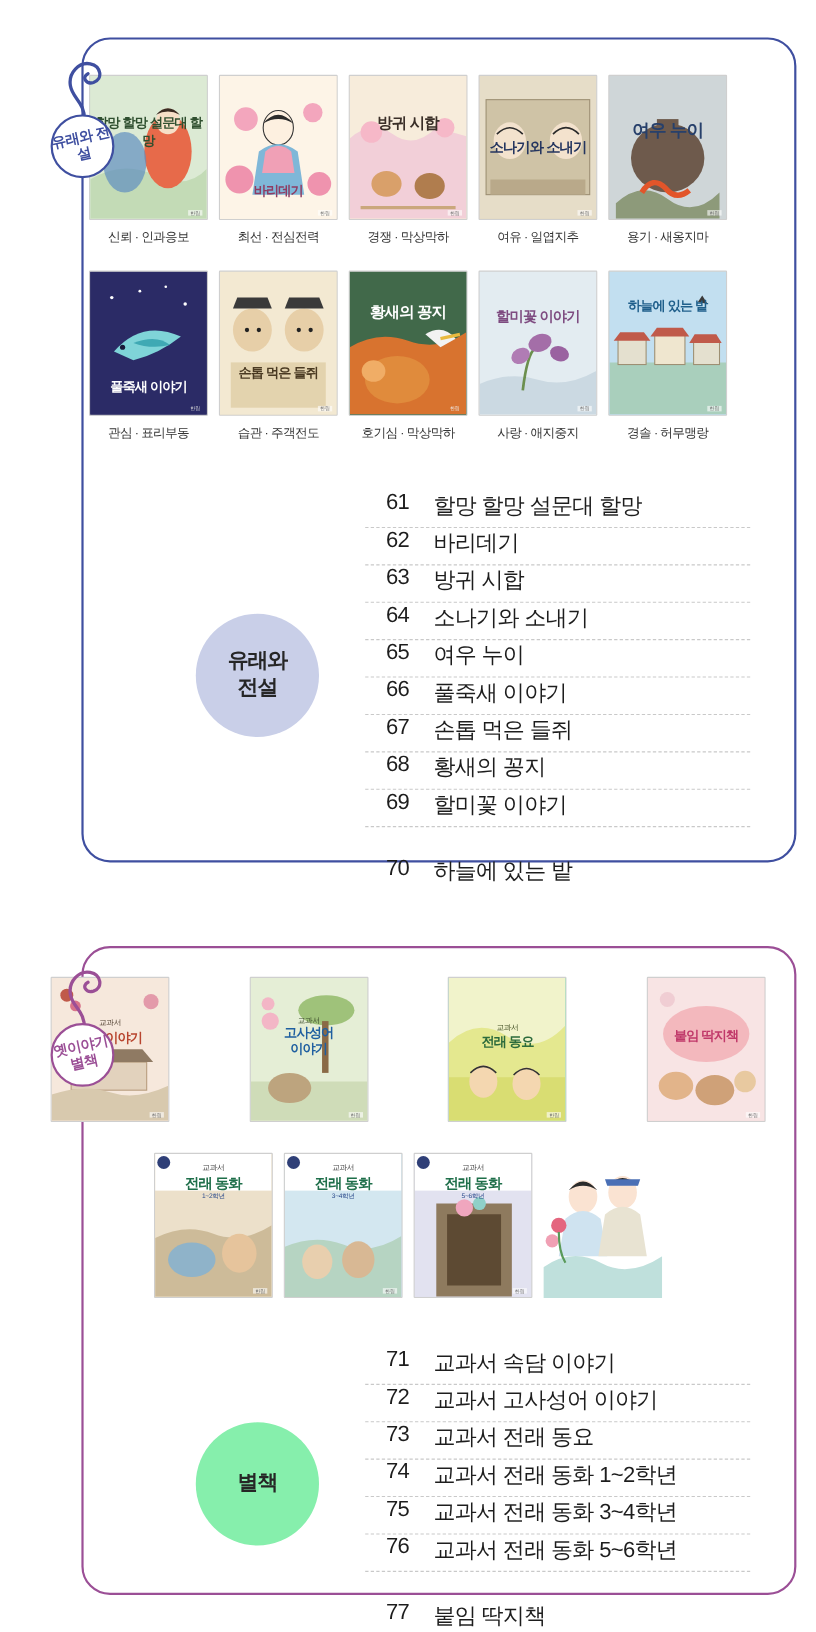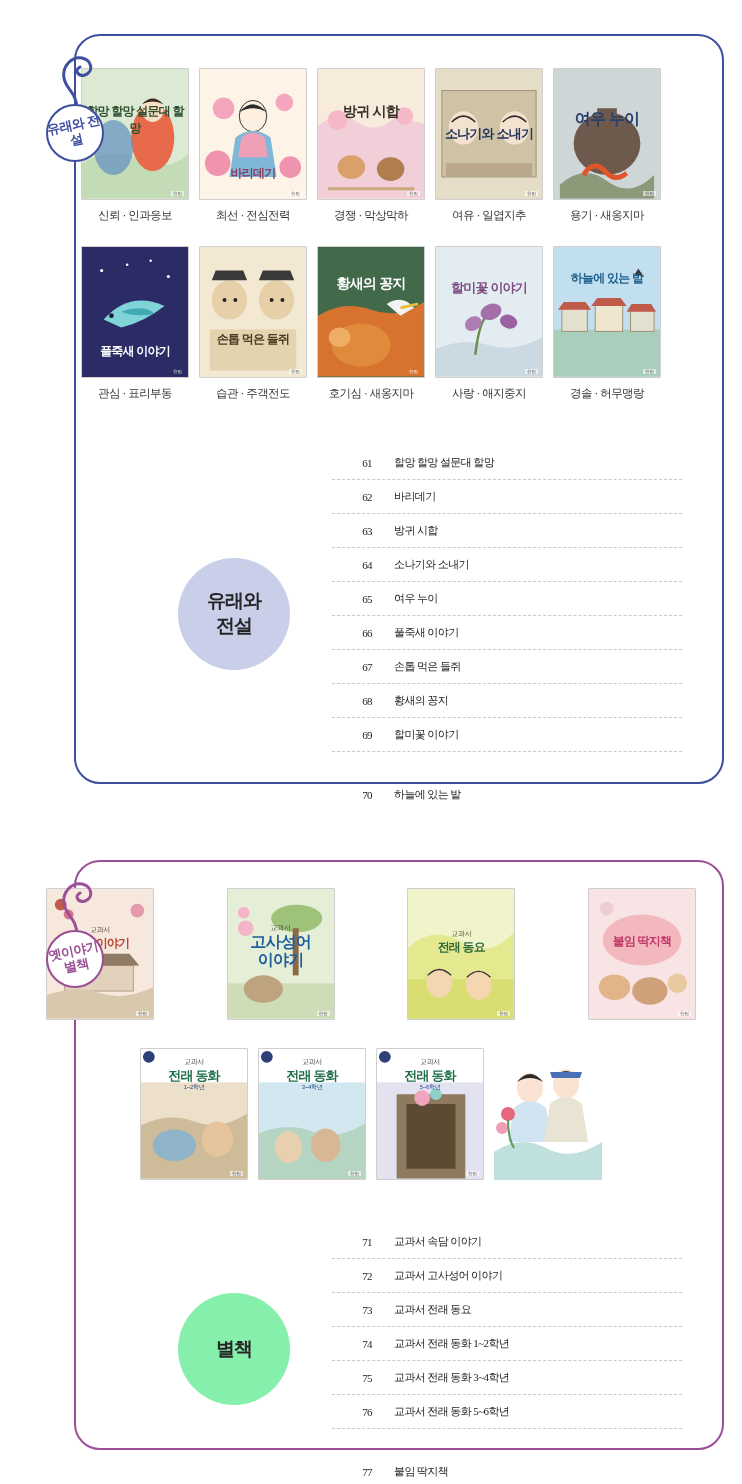--- a/index.html
+++ b/index.html
@@ -178,27 +178,25 @@
   }
   #toc-yurae .toc-circle { top: 112px; }
   #toc-byeolchaek .toc-circle { background: #86efac; top: 68px; }
 
   .toc-list {
     margin-left: 286px;
     width: 350px;
   }
   .toc-item {
     display: flex;
-    align-items: center;
     height: 33px;
     border-bottom: 1px dashed #c9c9c9;
-    font-size: 11px;
+    font-size: 20px;
     color: #1d1d1d;
     letter-spacing: -0.6px;
-    font-family: Liberation Serif, serif;
   }
   .toc-item:last-child { border-bottom: none; margin-top: 26px; }
   .toc-num {
     width: 40px;
     text-align: right;
     padding-right: 22px;
     color: #1d1d1d;
   }
   .toc-title { flex: 1; }
 </style>
@@ -358,21 +356,21 @@
           <rect width="108" height="132" fill="#41694a"></rect>
           <path d="M0 70 q26 -16 54 -6 t54 -8 v76 H0z" fill="#d8732f"></path>
           <ellipse cx="44" cy="100" rx="30" ry="22" fill="#e08b3c"></ellipse>
           <ellipse cx="22" cy="92" rx="11" ry="10" fill="#f0ad66"></ellipse>
           <path d="M70 58 q16 -10 28 4 l-14 8z" fill="#f2f2f2"></path>
           <path d="M84 62 l18 -4" stroke="#e8b93f" stroke-width="3"></path>
         </svg>
         <div class="cv-title" style="top:28px;color:#ffffff;font-size:14px">황새의 꽁지</div>
         <div class="cv-pub" style="color:#eee;background:transparent">한림</div>
       </div>
-      <div class="caption">호기심 · 새옹지마</div>
+      <div class="caption">호기심 · 막상막하</div>
     </div>
 
     <div class="book">
       <div class="cover" style="background:#dfe8ef">
         <div class="cv-sub" style="top:6px">옛이야기 그림책 함께 읽는 우리문화</div>
         <svg viewBox="0 0 108 132" style="position:absolute;inset:0">
           <rect width="108" height="132" fill="#e3ecf1"></rect>
           <path d="M0 104 q28 -12 54 -4 t54 -8 v40 H0z" fill="#cbd9e2"></path>
           <path d="M40 110 q4 -34 12 -40" stroke="#6b8f4e" stroke-width="2.5" fill="none"></path>
           <ellipse cx="56" cy="66" rx="11" ry="8" fill="#a46ea8" transform="rotate(-20 56 66)"></ellipse>
@@ -489,21 +487,21 @@
         <svg viewBox="0 0 108 132" style="position:absolute;inset:0">
           <rect width="108" height="132" fill="#e5eed6"></rect>
           <path d="M0 96 h108 v36 H0z" fill="#cfdcb8"></path>
           <ellipse cx="70" cy="30" rx="26" ry="14" fill="#9fc27a"></ellipse>
           <rect x="66" y="40" width="6" height="48" fill="#8a6a46"></rect>
           <ellipse cx="36" cy="102" rx="20" ry="14" fill="#bda47e"></ellipse>
           <circle cx="18" cy="40" r="8" fill="#f3b6c6"></circle>
           <circle cx="16" cy="24" r="6" fill="#f3b6c6"></circle>
         </svg>
         <div class="cv-sub" style="top:34px;font-size:7px;color:#3a4a2a">교과서</div>
-        <div class="cv-title" style="top:44px;color:#1f5fa0;font-size:16px;line-height:1.15;white-space:pre-line">고사성어
+        <div class="cv-title" style="top:44px;color:#1f5fa0;font-size:12px;line-height:1.15;white-space:pre-line">고사성어
 이야기</div>
         <div class="cv-pub">한림</div>
       </div>
       <div class="caption"></div>
     </div>
 
     <div class="book">
       <div class="cover" style="background:#86efac">
         <svg viewBox="0 0 108 132" style="position:absolute;inset:0">
           <rect width="108" height="132" fill="#f1f3cb"></rect>

